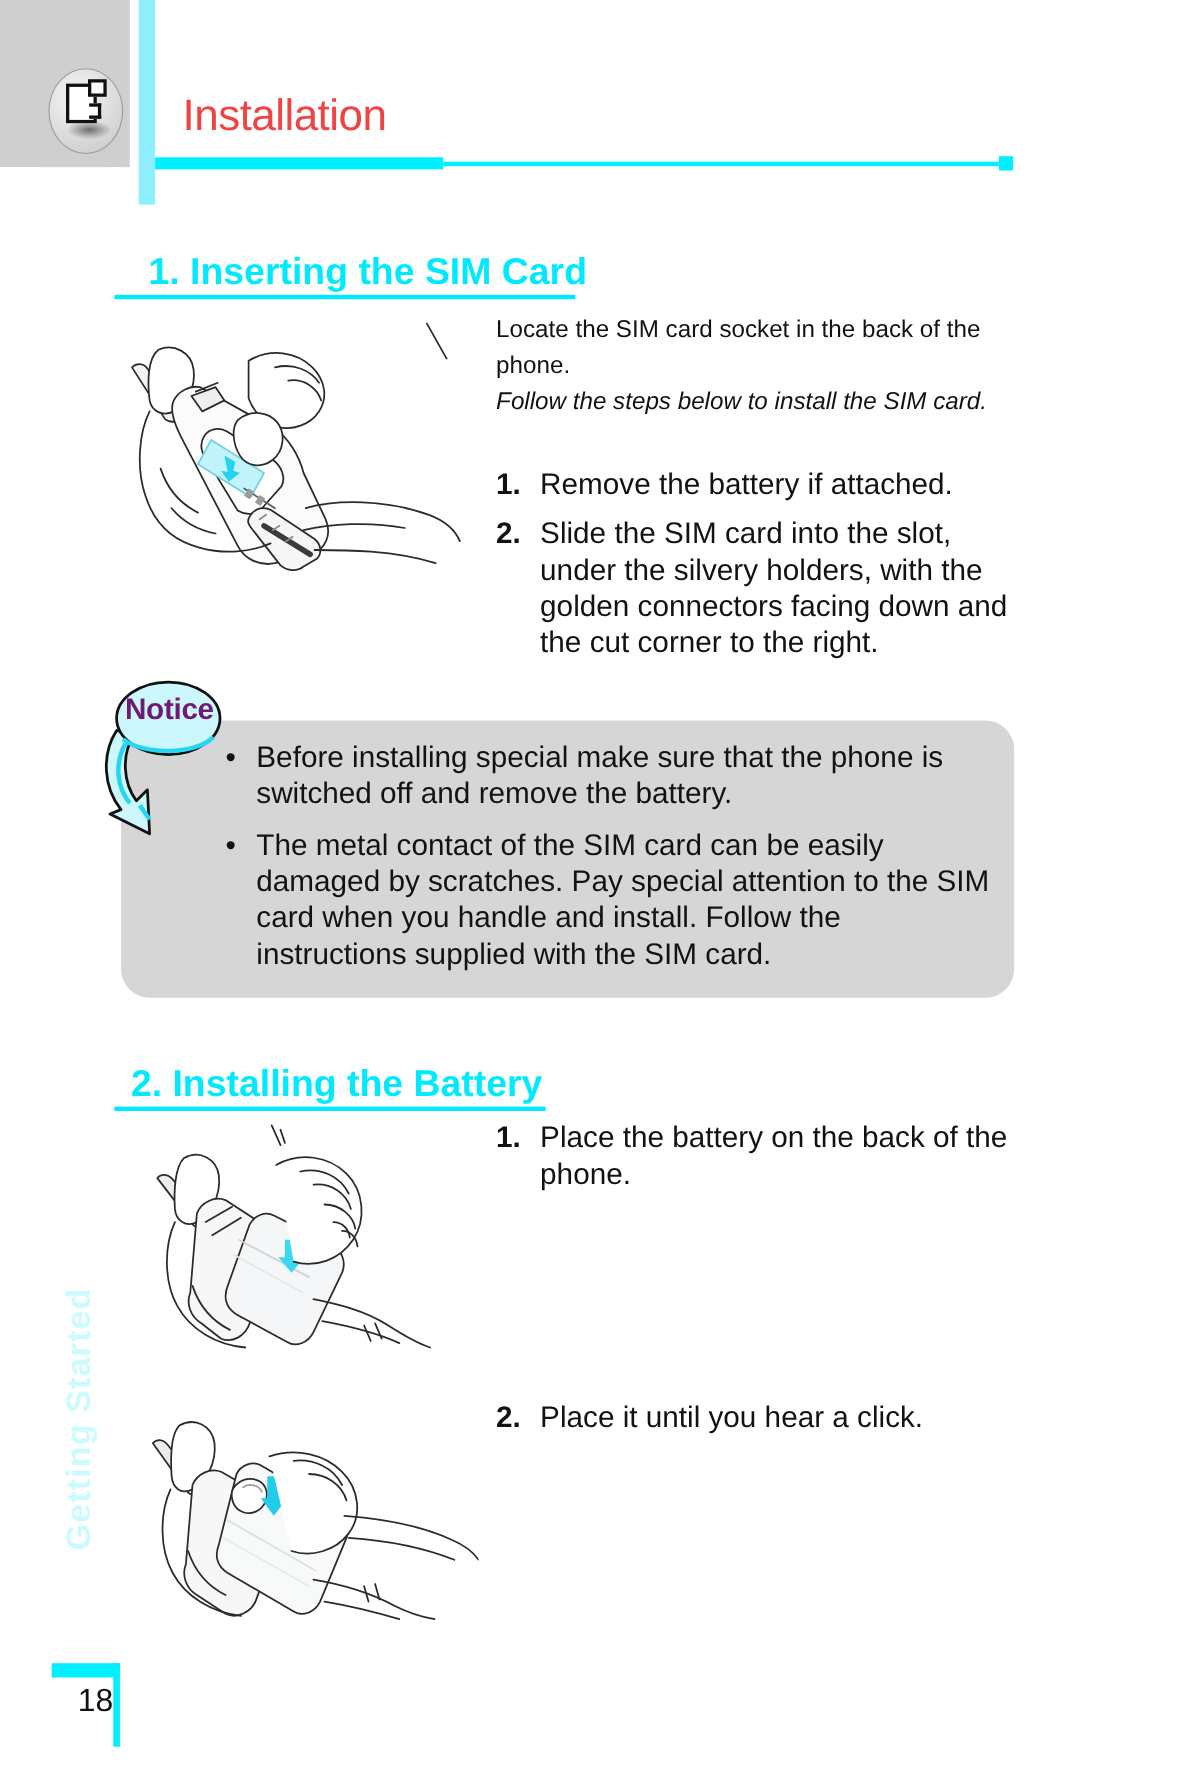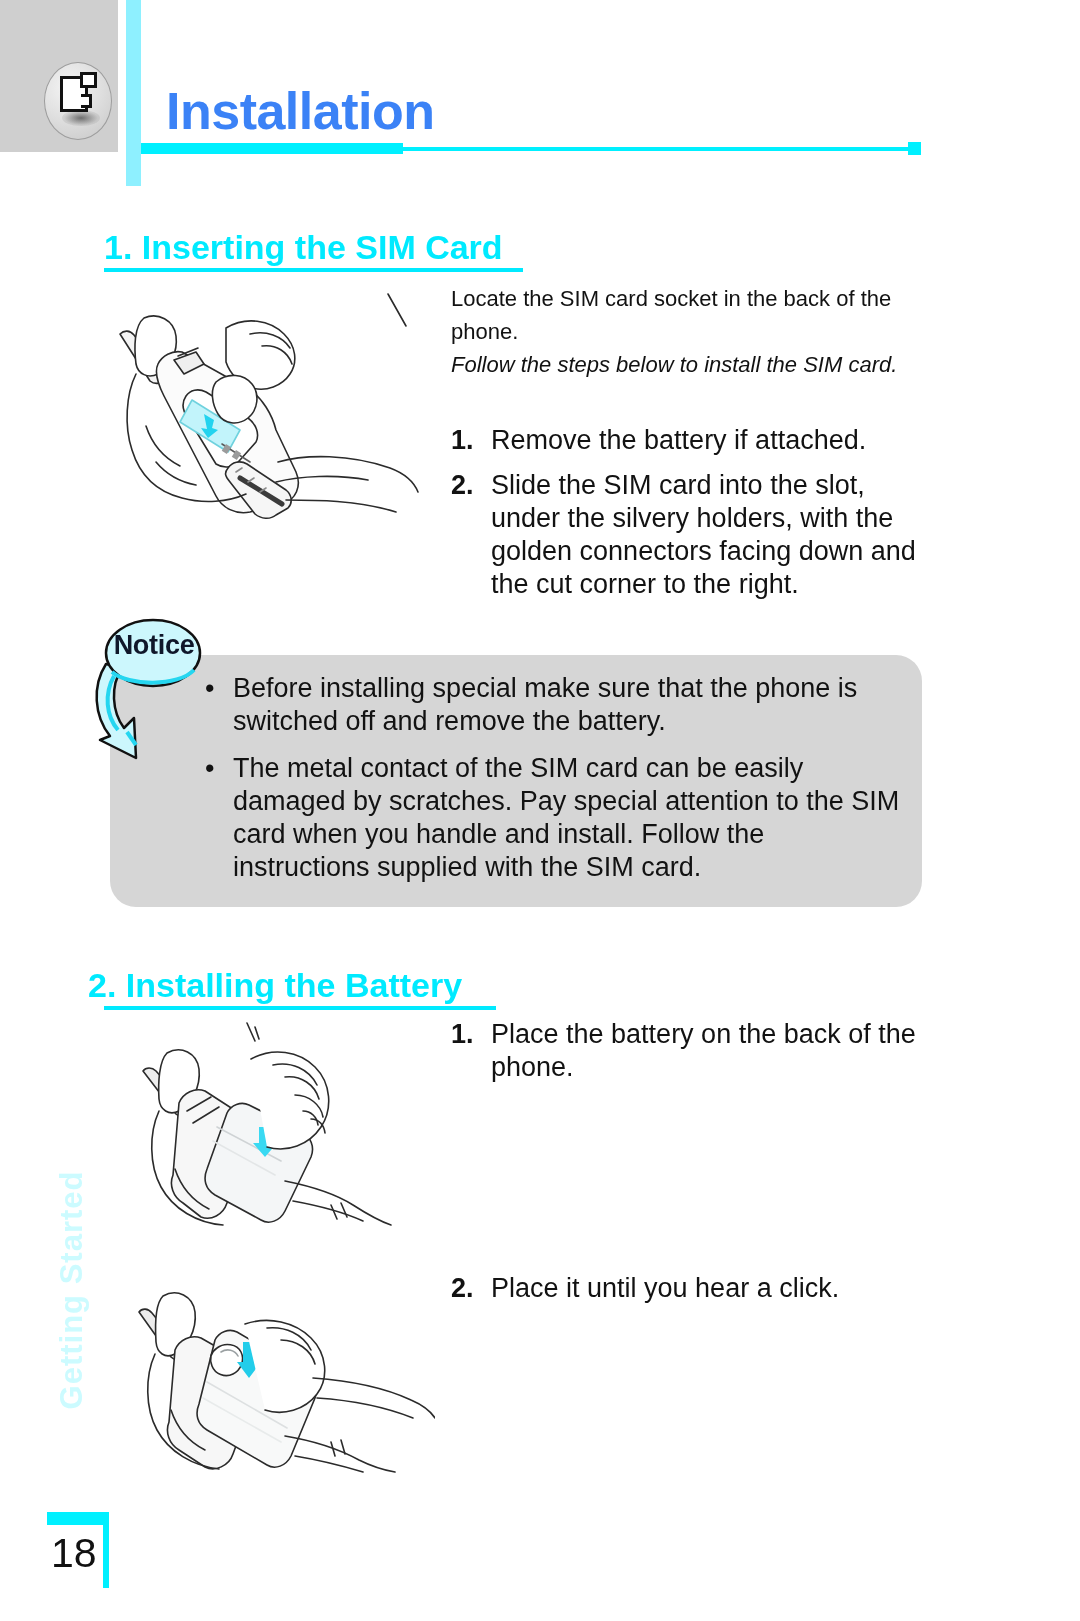--- a/index.html
+++ b/index.html
@@ -97,23 +97,23 @@
     left: 126px;
     top: 0;
     width: 15px;
     height: 186px;
     background: #8ef0ff;
   }
   .page-title {
     position: absolute;
     left: 166px;
     top: 85px;
-    font-size: 52px;
-    font-weight: bold;
-    color: #3b82f6;
+    font-size: 40px;
+    font-weight: normal;
+    color: #ef4444;
     letter-spacing: -0.5px;
     line-height: 1;
     white-space: nowrap;
   }
   .rule-thick {
     position: absolute;
     left: 141px;
     top: 143px;
     width: 262px;
     height: 11px;
@@ -186,33 +186,34 @@
     top: 1512px;
     width: 6px;
     height: 76px;
     background: #00f0ff;
   }
   .page-number {
     position: absolute;
     left: 51px;
     top: 1530px;
     width: 52px;
-    text-align: left;
-    font-size: 41px;
+    text-align: right;
+    font-size: 29px;
     color: #111111;
   }
 
   
   .sec-heading {
     position: absolute;
     font-size: 34px;
     font-weight: bold;
     color: #00eaff;
     white-space: nowrap;
     line-height: 1;
+    margin-left: 31px;
   }
   .sec-underline {
     position: absolute;
     height: 4px;
     background: #00eaff;
   }
 
   
   .para {
     position: absolute;
@@ -279,21 +280,21 @@
   }
   .notice-badge svg { display: block; }
   .notice-label {
     position: absolute;
     left: 106px;
     top: 630px;
     width: 96px;
     text-align: center;
     font-size: 27px;
     font-weight: bold;
-    color: #0f172a;
+    color: #701a75;
     letter-spacing: -0.3px;
   }
 
   
   .illus { position: absolute; }
   .illus svg { display: block; }
 </style>
 </head>
 <body>
 

